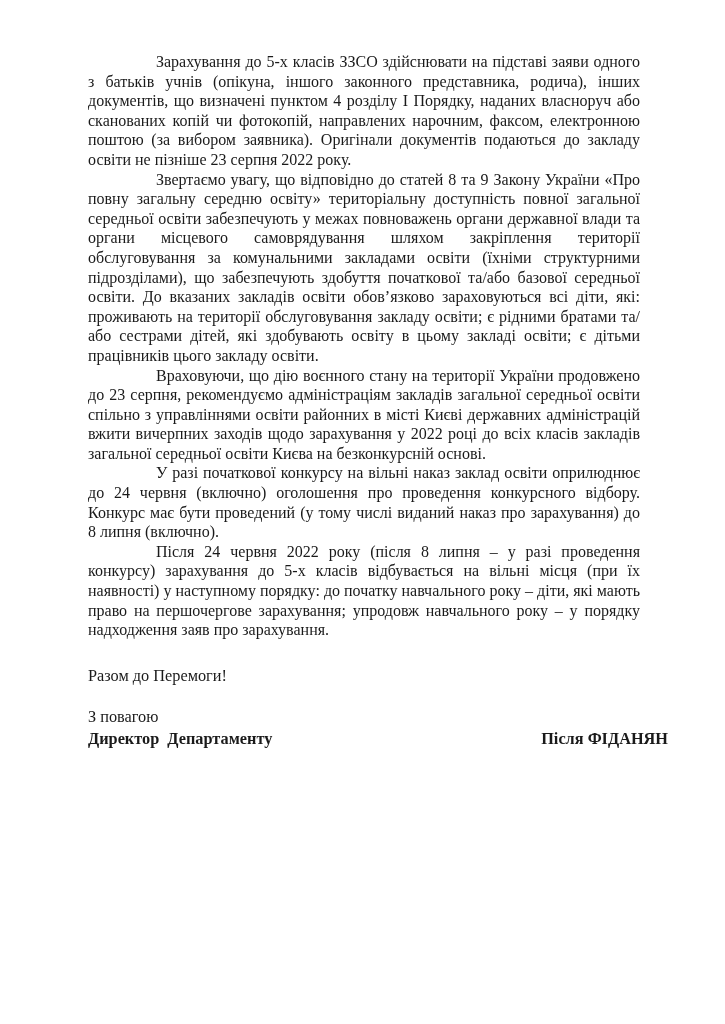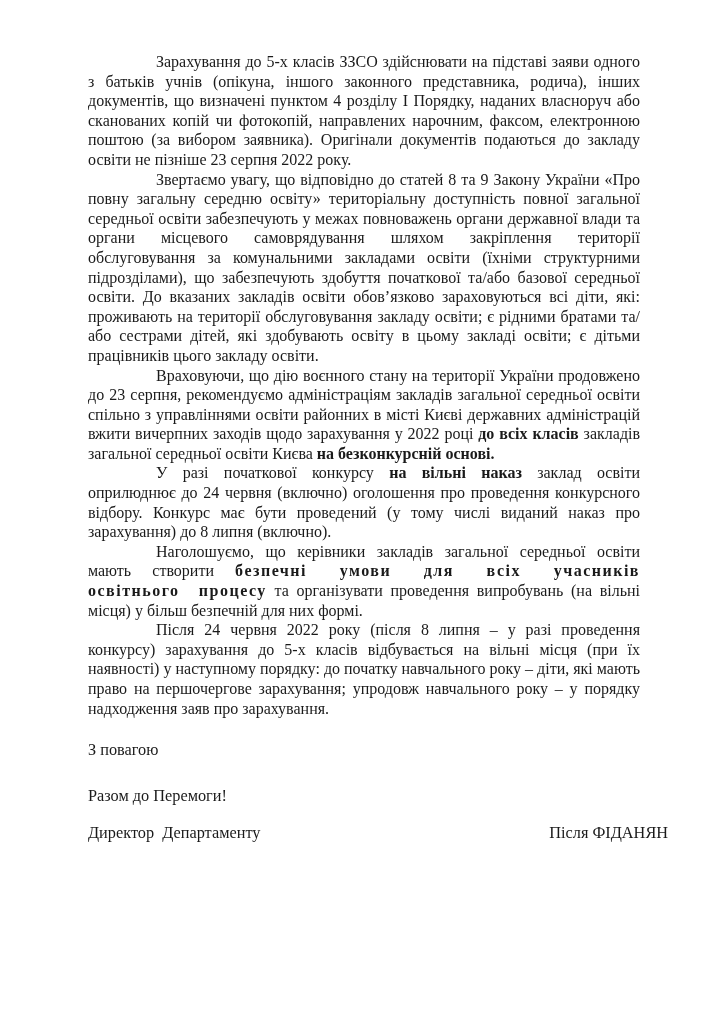--- a/index.html
+++ b/index.html
@@ -26,60 +26,60 @@
     }
     .para {
       font-size: 16px;
       line-height: 19.6px;
       text-align: justify;
       text-indent: 68px;
       margin: 0;
       hyphens: none;
     }
     .para b {
-      font-weight: bold;
+      font-weight: normal;
     }
     .closing {
       font-size: 16.3px;
       line-height: 19.6px;
       margin: 0;
     }
     .closing-1 { margin-top: 26px; }
     .closing-2 { margin-top: 22px; }
     .sign-row {
-      margin-top: 18px;
+      margin-top: 2px;
       display: flex;
       justify-content: space-between;
       font-size: 16.3px;
       line-height: 19.6px;
       width: 580px;
+      font-weight: bold;
     }
     .bold-spaced {
       letter-spacing: 1.5px;
       word-spacing: 10px;
     }
   </style>
 </head>
 <body>
 
 <div class="page">
   <div class="body-text">
     <p class="para"><span>Зарахування до 5-х класів ЗЗСО здійснювати на підставі заяви одного з батьків учнів (опікуна, іншого законного представника, родича), інших документів, що визначені пунктом 4 розділу І Порядку, наданих власноруч або сканованих копій чи фотокопій, направлених нарочним, факсом, електронною поштою (за вибором заявника). Оригінали документів подаються до закладу освіти не пізніше 23 серпня 2022 року.</span></p>
 
     <p class="para"><span>Звертаємо увагу, що відповідно до статей 8 та 9 Закону України «Про повну загальну середню освіту» територіальну доступність повної загальної середньої освіти забезпечують у межах повноважень органи державної влади та органи місцевого самоврядування шляхом закріплення території обслуговування за комунальними закладами освіти (їхніми структурними підрозділами), що забезпечують здобуття початкової та/або базової середньої освіти. До вказаних закладів освіти обов’язково зараховуються всі діти, які: проживають на території обслуговування закладу освіти; є рідними братами та/або сестрами дітей, які здобувають освіту в цьому закладі освіти; є дітьми працівників цього закладу освіти.</span></p>
 
 
     <p class="para"><span>Враховуючи, що дію воєнного стану на території України продовжено до 23 серпня,  рекомендуємо адміністраціям закладів загальної середньої освіти спільно з управліннями освіти районних в місті Києві державних адміністрацій вжити вичерпних заходів щодо зарахування у 2022 році </span><b>до всіх класів</b><span> закладів загальної середньої освіти Києва </span><b>на безконкурсній основі.</b></p>
 
     <p class="para"><span>У разі початкової конкурсу </span><b>на вільні наказ</b><span> заклад освіти оприлюднює до 24 червня (включно) оголошення про проведення конкурсного відбору. Конкурс має бути проведений (у тому числі виданий наказ про зарахування) до 8 липня (включно).</span></p>
 
-    <p class="para"><span>Наголошуємо, що керівники закладів загальної середньої освіти мають створити </span><b class="bold-spaced">безпечні умови для всіх учасників освітнього процесу</b><span> та організувати проведення випробувань (на вільні місця) у більш безпечній для них формі.</span></p>
 
     <p class="para"><span>Після 24 червня 2022 року (після 8 липня – у разі проведення конкурсу) зарахування до 5-х класів відбувається на вільні місця (при їх наявності) у наступному порядку: до початку навчального року – діти, які мають право на першочергове зарахування; упродовж навчального року – у порядку надходження заяв про зарахування.</span></p>
   </div>
 
+  <p class="closing closing-1">Разом до Перемоги!</p>
   <p class="closing closing-2">З повагою</p>
-  <p class="closing closing-1">Разом до Перемоги!</p>
   <div class="sign-row">
     <span style="white-space: pre;">Директор  Департаменту</span>
     <span>Після ФІДАНЯН</span>
   </div>
 </div>
 
 </body></html>

